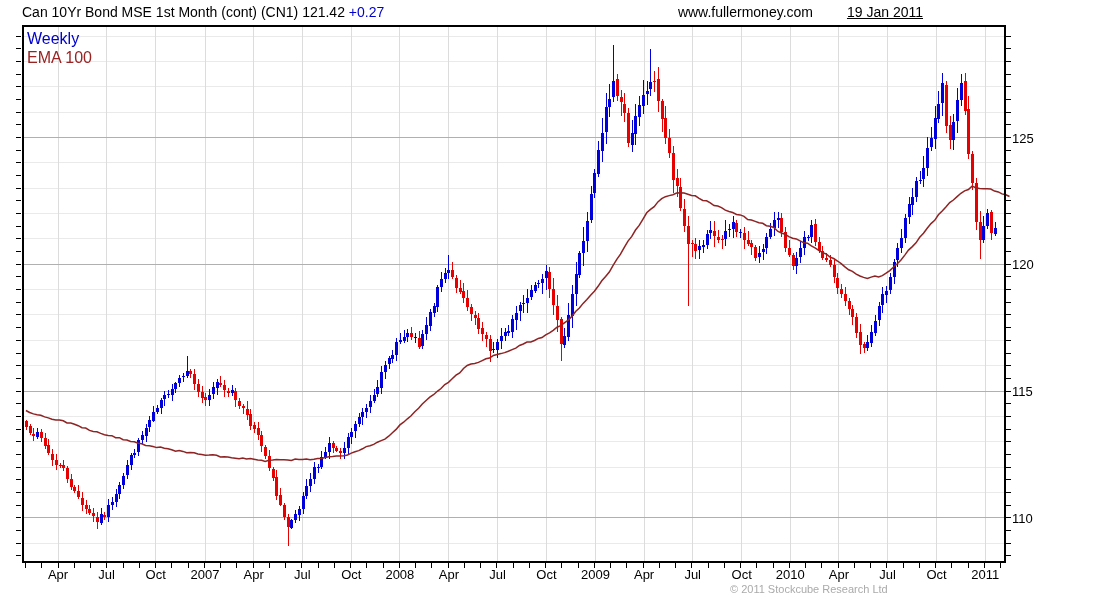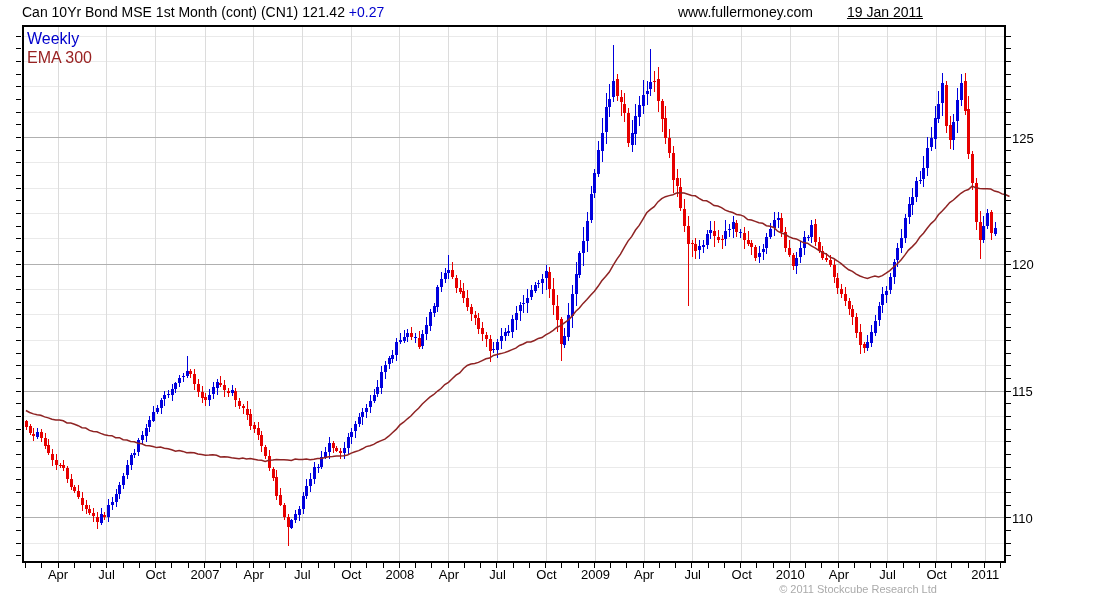--- a/index.html
+++ b/index.html
@@ -7,21 +7,21 @@
         font-family:"Liberation Sans", sans-serif;}
   .hdr{position:absolute;top:0;left:0;width:1004px;height:24px;padding-left:12px;}
   .hdr .title{position:absolute;left:22px;top:4px;font-size:14px;color:#000;white-space:pre;}
   .hdr .title .chg{color:#0000cc;}
   .hdr .site{position:absolute;right:203px;top:4px;font-size:14px;color:#000000;text-decoration:none;}
   .hdr .date{position:absolute;right:93px;top:4px;font-size:14px;color:#000;text-decoration:underline;}
   svg.chart{position:absolute;left:0;top:0;}
   .legend{position:absolute;left:27px;top:29px;font-size:16px;line-height:19px;}
   .legend .l1{color:#0000cc;}
   .legend .l2{color:#992222;}
-  .copyright{position:absolute;left:730px;top:583px;width:256px;text-align:center;
+  .copyright{position:absolute;left:730px;top:583px;width:256px;text-align:left;
              font-size:11px;color:#aaaaaa;}
 </style>
 </head>
 <body>
 
 <div class="page">
 
   <div class="hdr">
     <div class="title"><span>Can 10Yr Bond MSE 1st Month (cont) (CN1)</span><span> </span><span>121.42</span><span> </span><span class="chg">+0.27</span></div>
     <a class="site" href="#">www.fullermoney.com</a>
@@ -773,17 +773,17 @@
         <text x="790.326" y="579" text-anchor="middle" font-size="13" font-family="Liberation Sans, sans-serif" fill="#000000">2010</text>
         <text x="838.946" y="579" text-anchor="middle" font-size="13" font-family="Liberation Sans, sans-serif" fill="#000000">Apr</text>
         <text x="887.566" y="579" text-anchor="middle" font-size="13" font-family="Liberation Sans, sans-serif" fill="#000000">Jul</text>
         <text x="936.5600000000001" y="579" text-anchor="middle" font-size="13" font-family="Liberation Sans, sans-serif" fill="#000000">Oct</text>
         <text x="985.1800000000001" y="579" text-anchor="middle" font-size="13" font-family="Liberation Sans, sans-serif" fill="#000000">2011</text>
       </g>
     </svg>
 
   <div class="legend">
     <div class="l1">Weekly</div>
-    <div class="l2">EMA 300</div>
+    <div class="l2">EMA 100</div>
   </div>
 
   <div class="copyright">© 2011 Stockcube Research Ltd</div>
 </div>
 
 </body></html>

